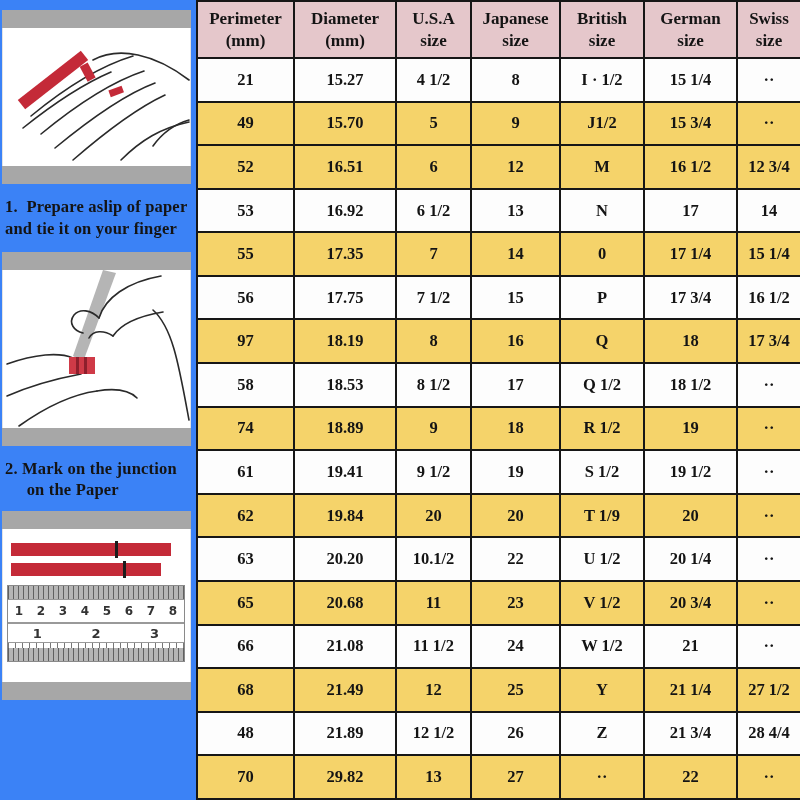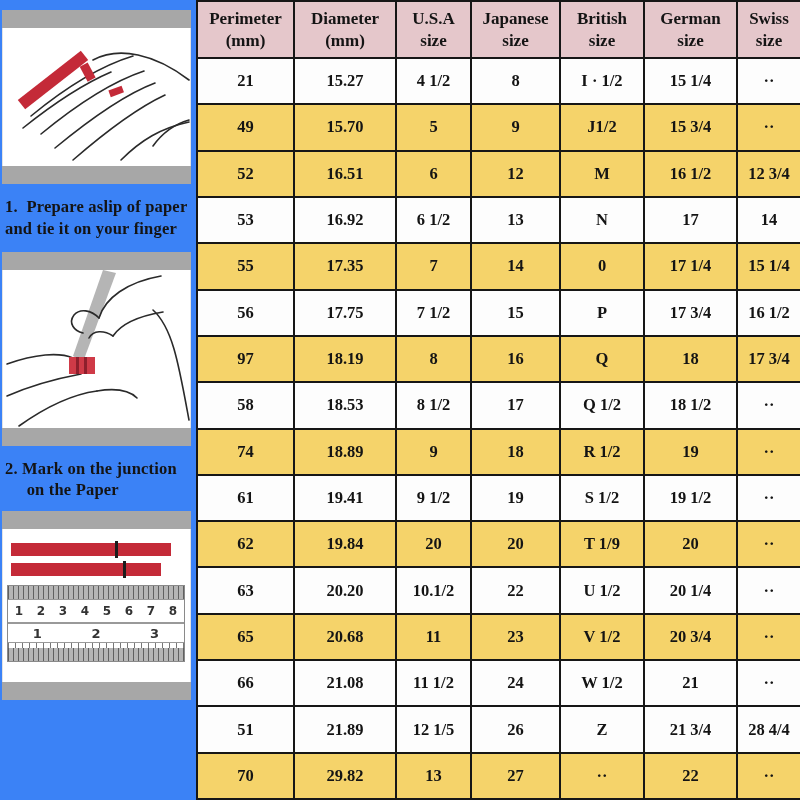--- a/index.html
+++ b/index.html
@@ -283,24 +283,33 @@
           </tr>
           <tr>
             <td>66</td>
             <td>21.08</td>
             <td>11 1/2</td>
             <td>24</td>
             <td>W 1/2</td>
             <td>21</td>
             <td>··</td>
           </tr>
-          <tr>
-            <td>51</td>
+          <tr class="alt">
+            <td>68</td>
+            <td>21.49</td>
+            <td>12</td>
+            <td>25</td>
+            <td>Y</td>
+            <td>21 1/4</td>
+            <td>27 1/2</td>
+          </tr>
+          <tr>
+            <td>48</td>
             <td>21.89</td>
-            <td>12 1/5</td>
+            <td>12 1/2</td>
             <td>26</td>
             <td>Z</td>
             <td>21 3/4</td>
             <td>28 4/4</td>
           </tr>
           <tr class="alt">
             <td>70</td>
             <td>29.82</td>
             <td>13</td>
             <td>27</td>

